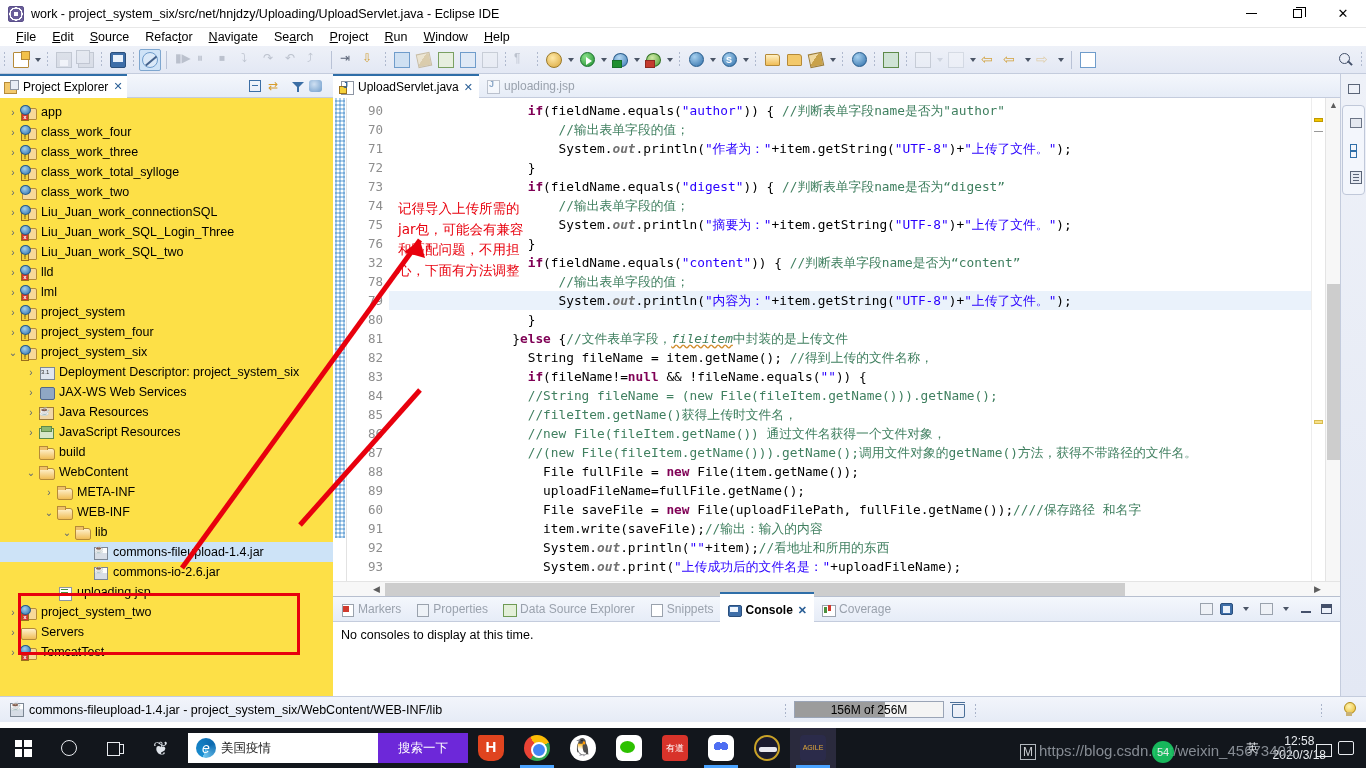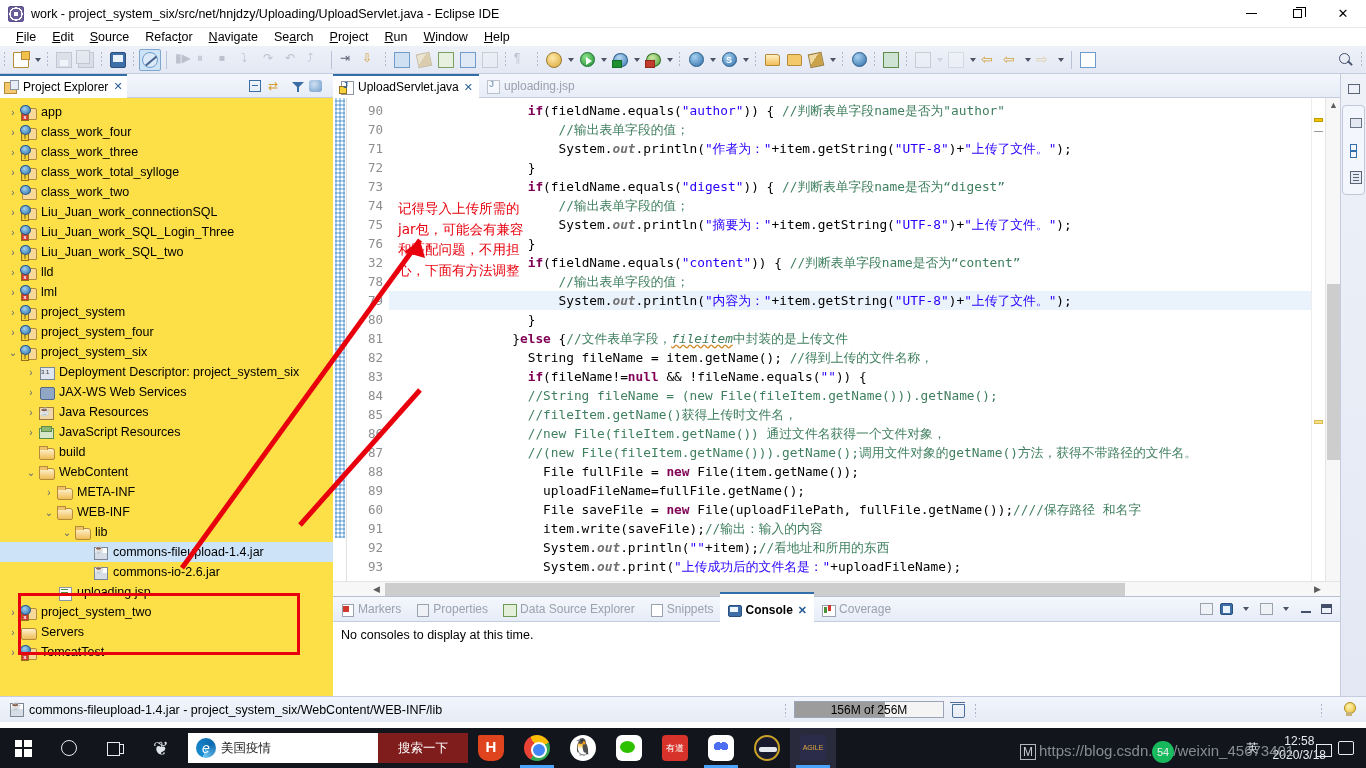--- a/index.html
+++ b/index.html
@@ -284,21 +284,21 @@
   .win-logo i { background:#fff; display:block; }
   .cortana { width:16px;height:16px;border:1.8px solid #e8ebef;border-radius:50%; }
   .taskview { width:17px;height:14px; position:relative; }
   .taskview:before{content:"";position:absolute;left:0;top:1px;width:11px;height:12px;border:1.6px solid #e8ebef;}
   .taskview:after{content:"";position:absolute;right:0;top:3px;width:3px;height:8px;border:1.6px solid #e8ebef;border-left:none;}
   .searchbox { width:190px; height:30px; background:#fff; display:flex; align-items:center; margin-left:4px; }
   .sb-e { width:20px; height:20px; margin:0 5px 0 8px; border-radius:50%; position:relative;
      background: conic-gradient(from 200deg, #1a8fd1, #0c6ab0 60%, #6fc6f0); }
   .sb-e:after { content:"e"; position:absolute; inset:0; text-align:center; line-height:20px; color:#fff; font-size:14px; font-style:italic; }
   .searchbox .txt { font-size:12.5px; color:#222; }
-  .searchbtn { width:90px; height:30px; background:#7f1d1d; color:#fff; font-size:12.5px;
+  .searchbtn { width:90px; height:30px; background:#6d28d9; color:#fff; font-size:12.5px;
      display:flex; align-items:center; justify-content:center; }
   .tk-ic { width:26px; height:26px; position:relative; }
   .ic-h { background:#e0441f; border-radius:2px 2px 10px 10px; }
   .ic-h:after { content:"H"; position:absolute; inset:0; color:#fff; font-size:15px; font-weight:bold; text-align:center; line-height:24px; }
   .ic-chrome { border-radius:50%; background: conic-gradient(from 210deg,#ea4335 0 33%, #fbbc05 33% 60%, #34a853 60% 100%); }
   .ic-chrome:after{content:"";position:absolute;left:7px;top:7px;width:12px;height:12px;border-radius:50%;background:#4285f4;border:2px solid #fff;}
   .ic-qq { background:#fff; border-radius:50%; }
   .ic-qq:after { content:"🐧"; position:absolute; inset:0; text-align:center; line-height:26px; font-size:17px; }
   .ic-wechat { background:#fff; border-radius:6px; }
   .ic-wechat:after { content:""; position:absolute; left:4px; top:6px; width:15px; height:12px; border-radius:50%; background:#2dc100; }

